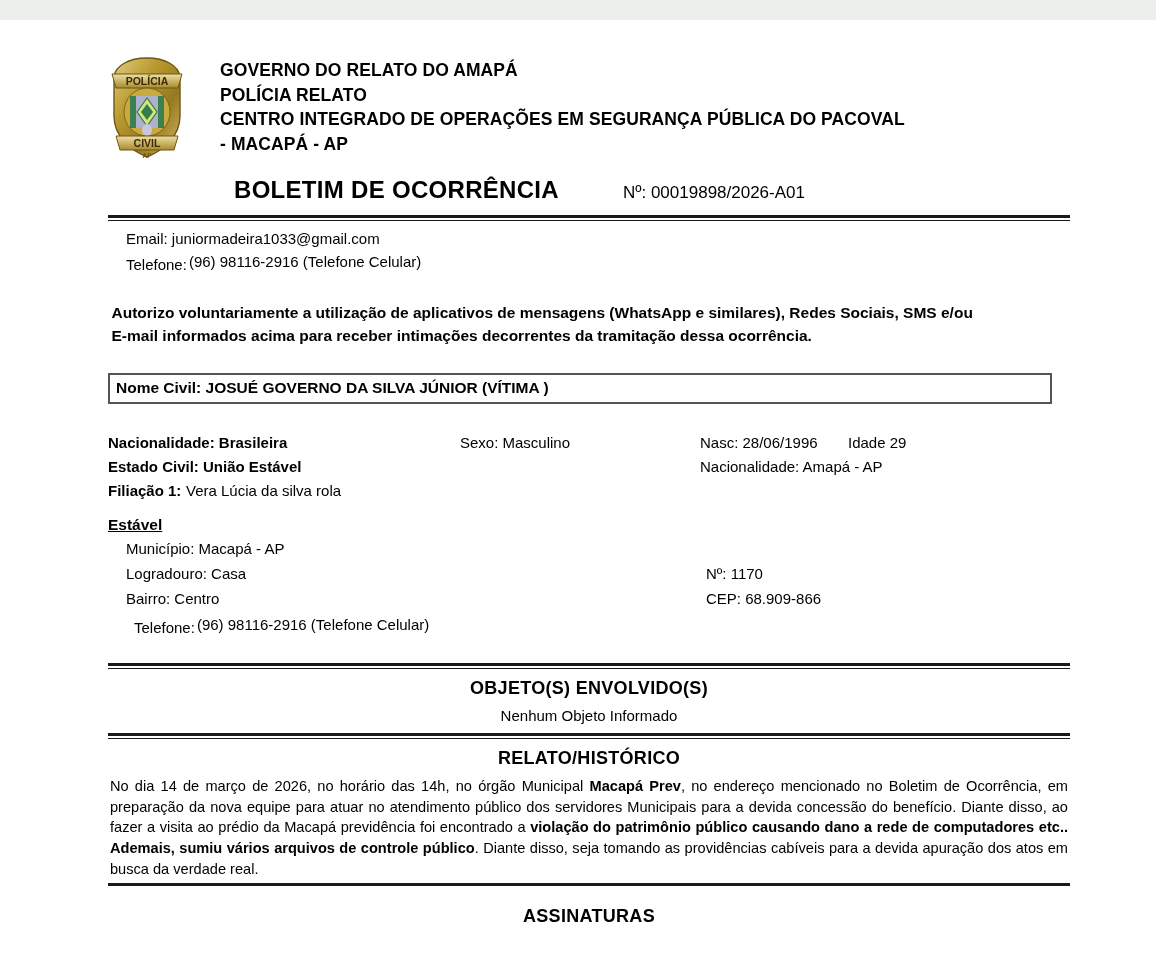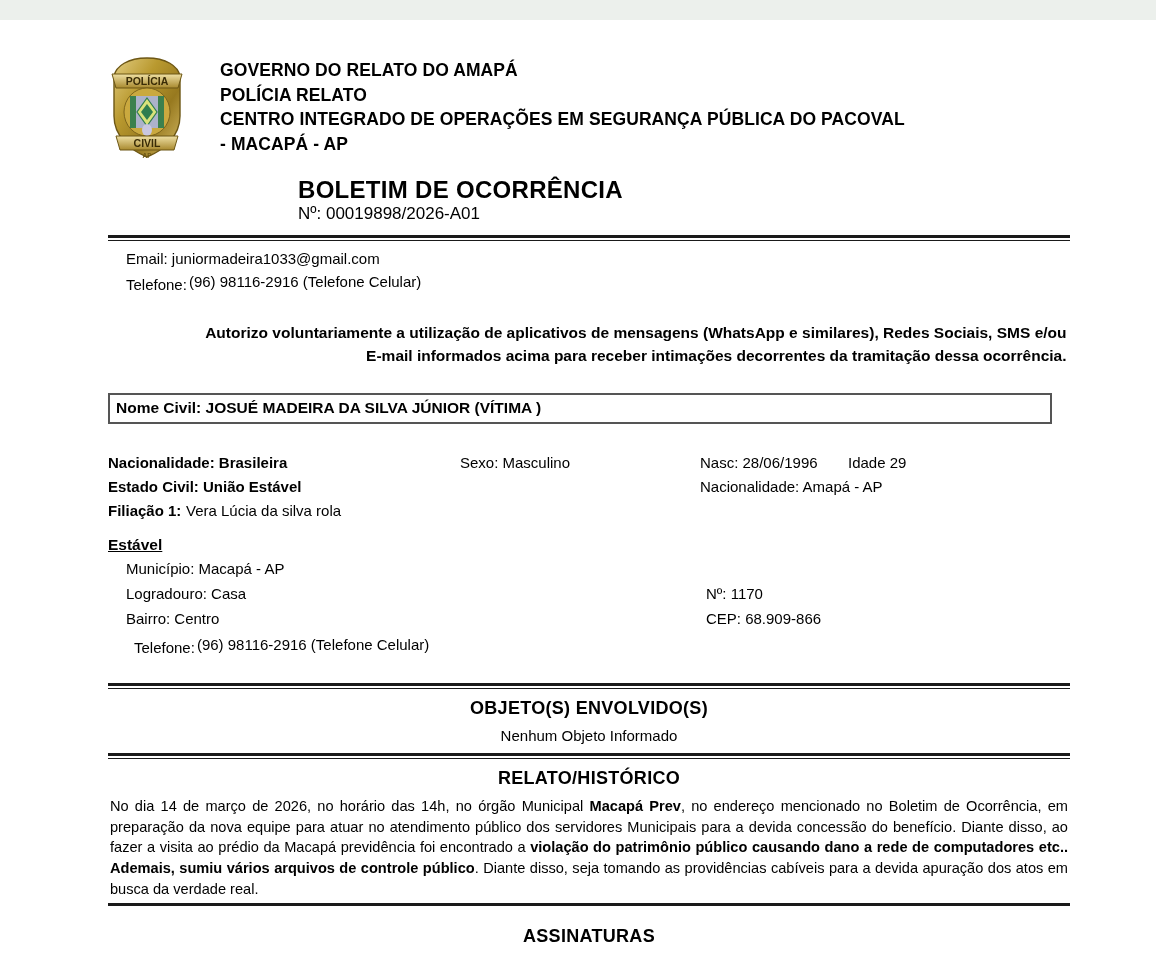--- a/index.html
+++ b/index.html
@@ -49,21 +49,20 @@
     padding-top: 10px;
   }
   .org-lines div { white-space: nowrap; }
 
   
   .title-row {
     display: flex;
     align-items: baseline;
     margin-top: 14px;
     padding-left: 126px;
-    flex-direction: column;
   }
   .doc-title {
     font-size: 24px;
     font-weight: bold;
     letter-spacing: 0.3px;
   }
   .doc-number {
     font-size: 17px;
     margin-left: 64px;
     white-space: nowrap;
@@ -96,21 +95,21 @@
     position: relative;
     top: -3px;
     margin-left: 2px;
   }
   .lbl-small { font-size: 15px; }
 
   
   .authorization {
     font-size: 15.5px;
     font-weight: bold;
-    text-align: right;
+    text-align: left;
     line-height: 1.5;
     margin: 24px auto 0 auto;
     max-width: 955px;
   }
 
   
   .name-box {
     margin-top: 26px;
     border: 2px solid #555555;
     padding: 4px 6px 5px 6px;
@@ -256,21 +255,21 @@
     <div class="contact-line">
       <span class="lbl-small">Telefone:</span><span class="raised">(96) 98116-2916 (Telefone Celular)</span>
     </div>
   </div>
 
   <div class="authorization">
     <div>Autorizo voluntariamente a utilização de aplicativos de mensagens (WhatsApp e similares), Redes Sociais, SMS e/ou</div>
     <div>E-mail informados acima para receber intimações decorrentes da tramitação dessa ocorrência.</div>
   </div>
 
-  <div class="name-box">Nome Civil: JOSUÉ MADEIRA DA SILVA JÚNIOR (VÍTIMA )</div>
+  <div class="name-box">Nome Civil: JOSUÉ GOVERNO DA SILVA JÚNIOR (VÍTIMA )</div>
 
   <div class="details">
     <div class="det-row">
       <span class="col-a">Nacionalidade: Brasileira</span>
       <span class="col-b">Sexo: Masculino</span>
       <span class="col-c">Nasc: 28/06/1996</span>
       <span class="col-d">Idade  29</span>
     </div>
     <div class="det-row">
       <span class="col-a">Estado Civil: União Estável</span>

